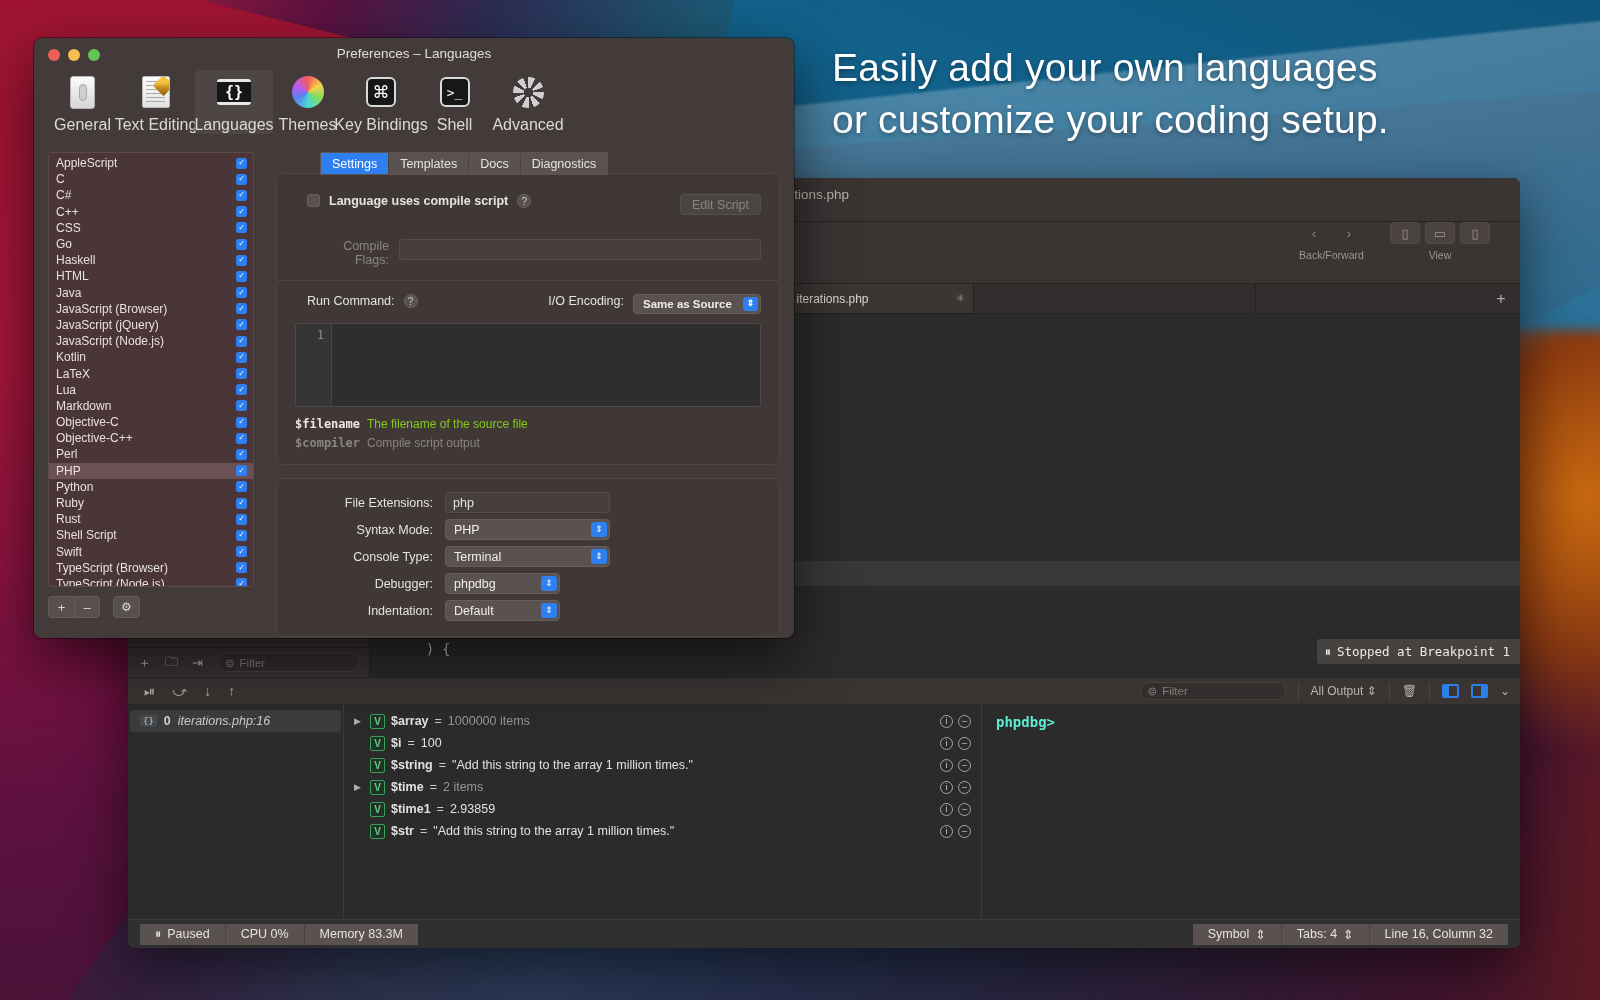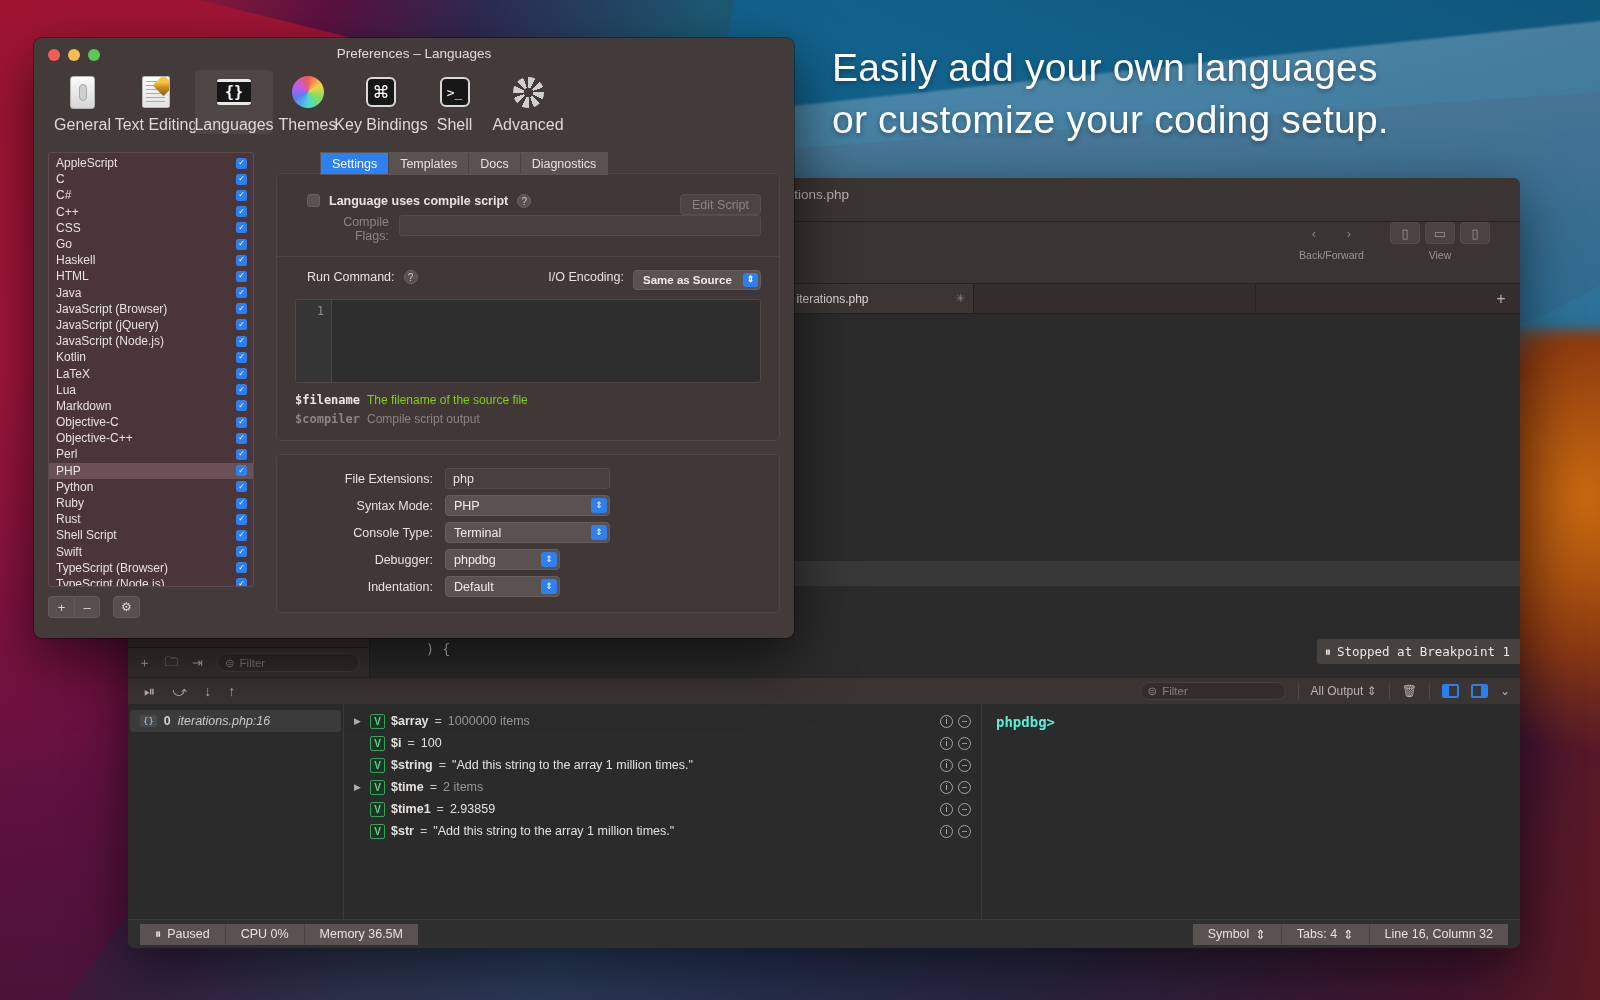--- a/index.html
+++ b/index.html
@@ -716,21 +716,21 @@
     </div>
   </div>
 
   <div id="ed-status">
     <div class="left">
       <span class="seg">
         <span>⏸</span>
         <span>Paused</span>
       </span>
       <span class="seg">CPU 0%</span>
-      <span class="seg">Memory 36.5M</span>
+      <span class="seg">Memory 83.3M</span>
     </div>
     <div class="right">
       <span class="seg">
         <span>Symbol</span>
         <span>⇕</span>
       </span>
       <span class="seg">
         <span>Tabs: 4</span>
         <span>⇕</span>
       </span>
@@ -930,21 +930,21 @@
 
       <div class="panel" id="panel-top">
 
         <div class="row">
           <span class="chk-sq"></span>
           <span class="lbl-bold">Language uses compile script</span>
           <span class="help">?</span>
           <span class="btn-dis">Edit Script</span>
         </div>
 
-        <div class="row" style="margin-top:0;">
+        <div class="row" style="margin-top:24px;">
           <span class="lbl-dim" style="width:92px;text-align:right;padding-right:10px;">Compile Flags:</span>
           <span class="field" style="flex:1 1 auto;"></span>
         </div>
 
         <div class="divider"></div>
 
         <div class="row" style="margin-top:4px;">
           <span class="lbl-n">Run Command:</span>
           <span class="help">?</span>
           <span class="lbl-n" style="margin-left:auto; margin-right:9px;">I/O Encoding:</span>

